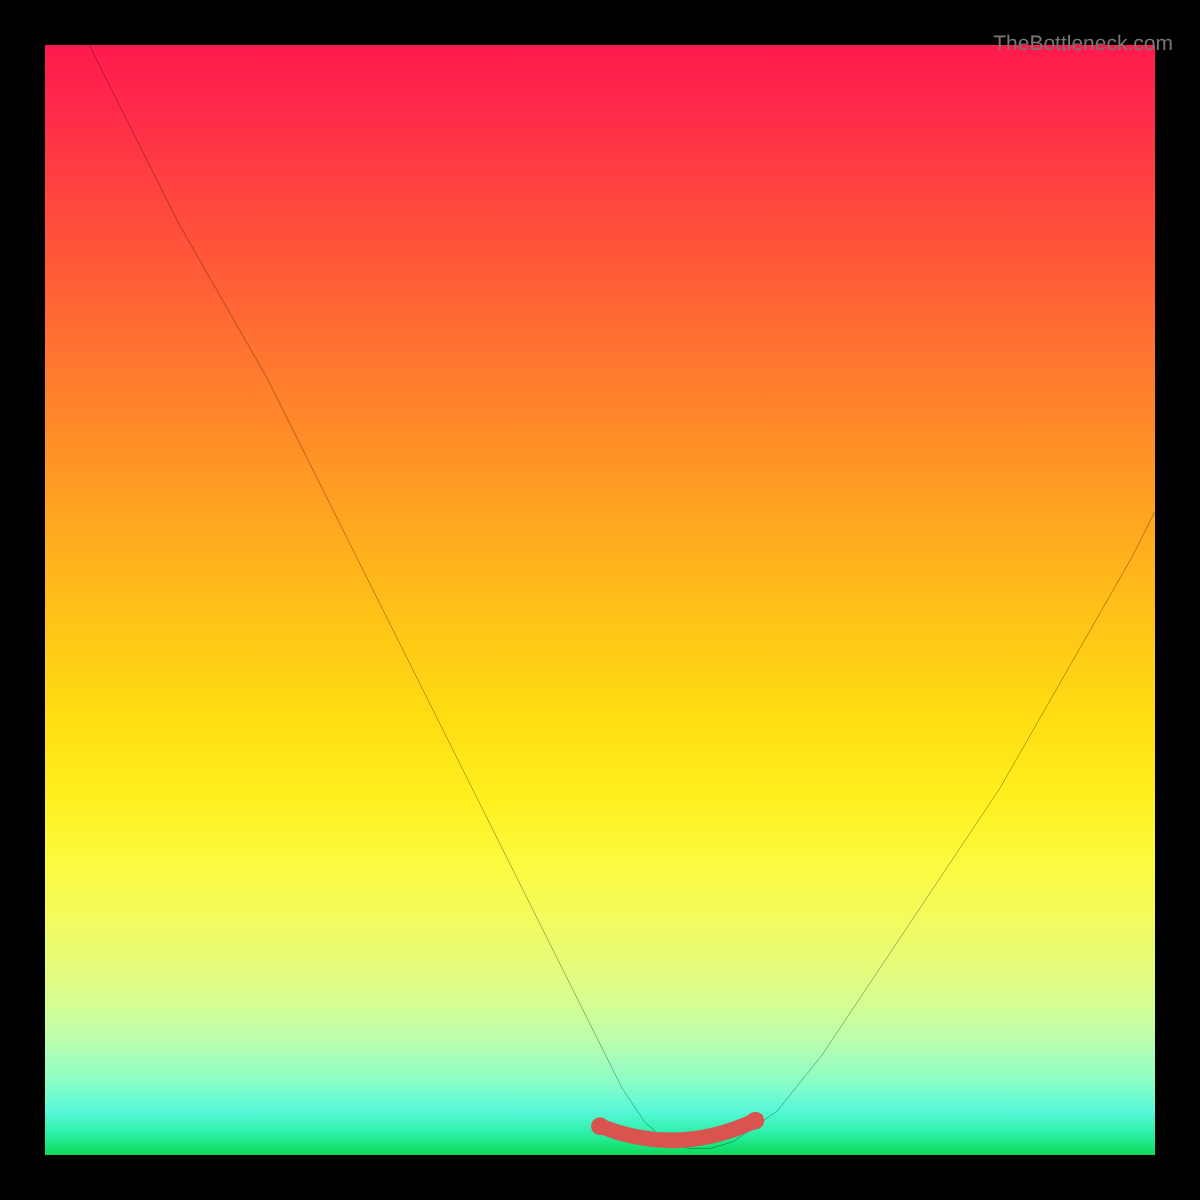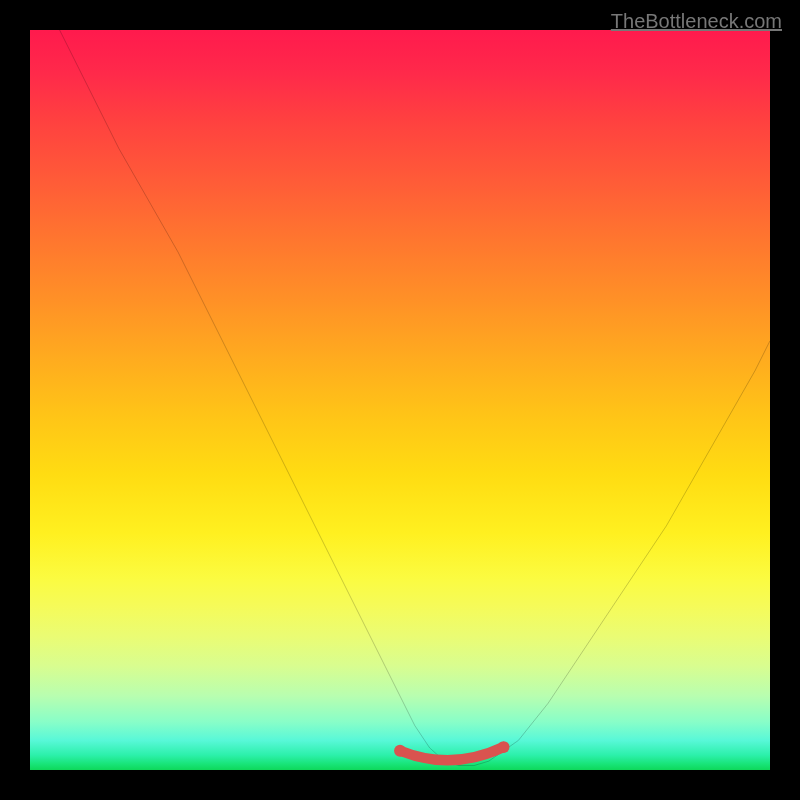--- a/index.html
+++ b/index.html
@@ -6,27 +6,26 @@
   body {
     width: 800px;
     height: 800px;
     background: #000;
     position: relative;
     font-family: Arial, sans-serif;
     overflow: hidden;
   }
   .watermark {
     position: absolute;
-    top: 10px;
+    top: 20px;
     right: 18px;
     color: #777;
-    font-size: 20px;
+    font-size: 14px;
     font-weight: 500;
     z-index: 10;
-    text-decoration: underline;
   }
   .frame {
     position: absolute;
     left: 30px;
     top: 30px;
     width: 740px;
     height: 740px;
     overflow: hidden;
   }
   .gradient {

